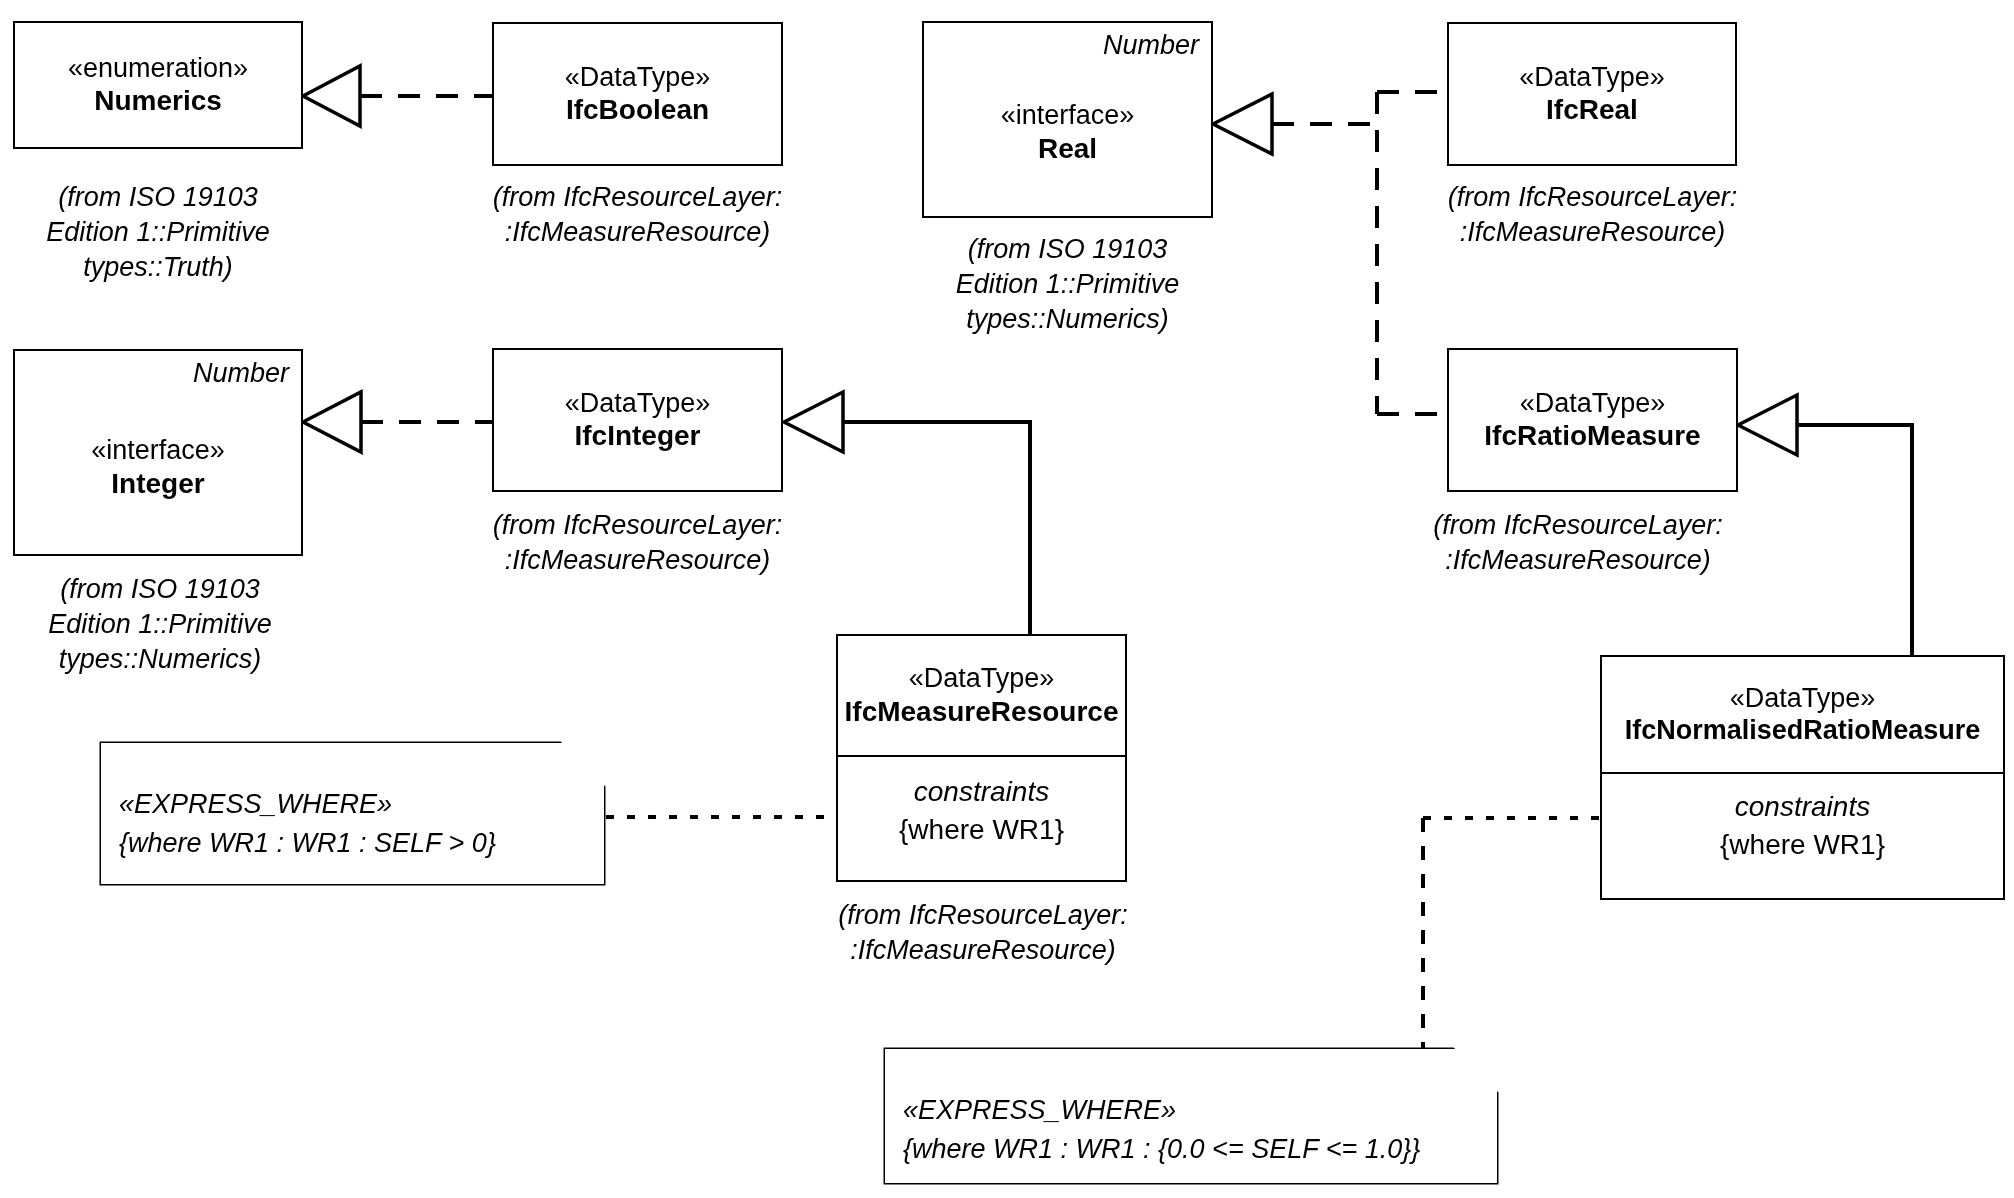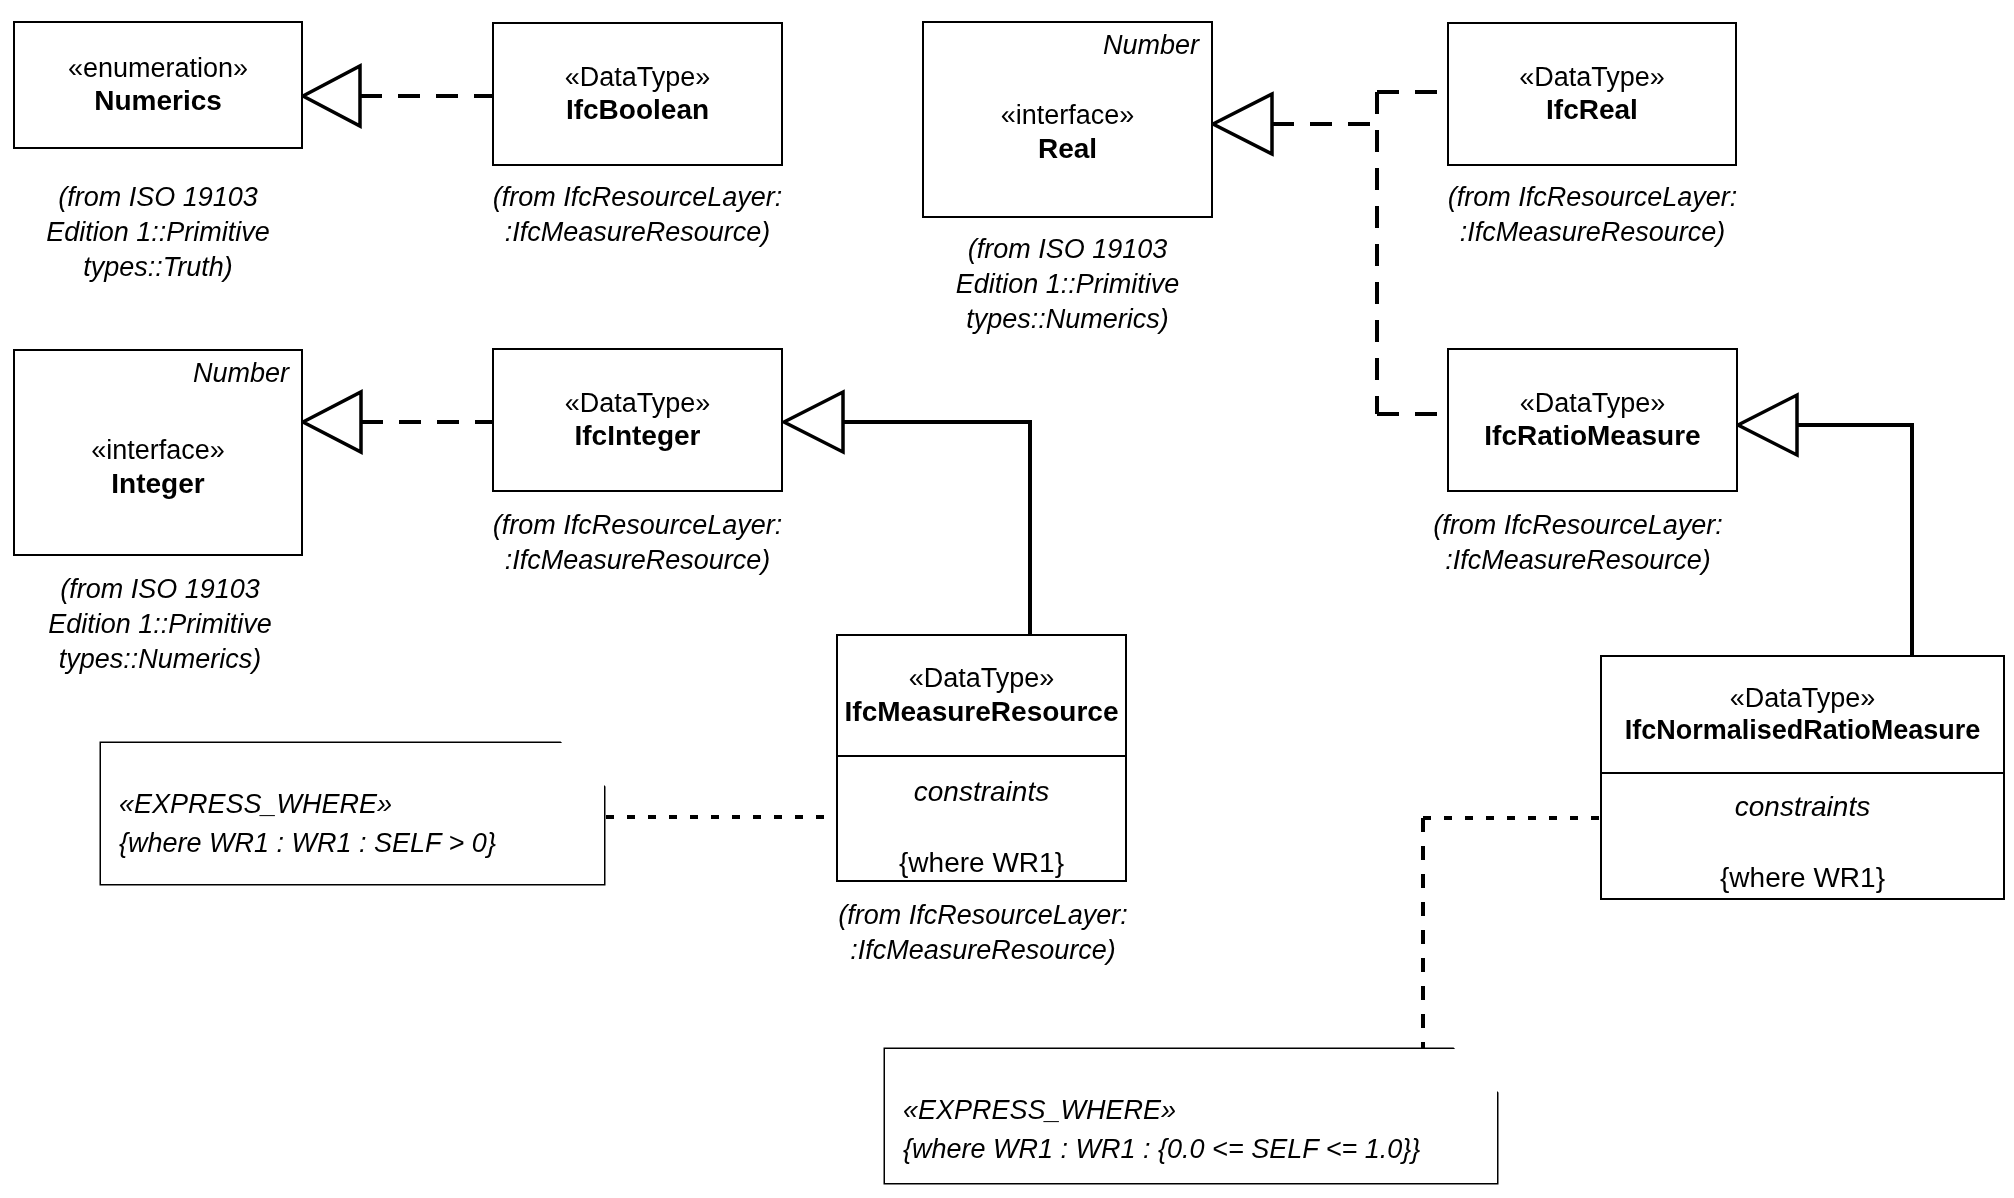--- a/index.html
+++ b/index.html
@@ -25,21 +25,21 @@
     flex-direction:column;
   }
   .compartment{
     box-sizing:border-box;
     display:flex;
     flex-direction:column;
     align-items:center;
     justify-content:center;
     width:100%;
   }
-  .compartment + .compartment{ border-top:2.5px solid #000;gap:33px; }
+  .compartment + .compartment{ border-top:2.5px solid #000; }
   .stereotype{
     font-size:27px;
     font-weight:400;
     line-height:1.18;
     text-align:center;
     letter-spacing:0px;
   }
   .cname{
     font-size:28px;
     font-weight:bold;

